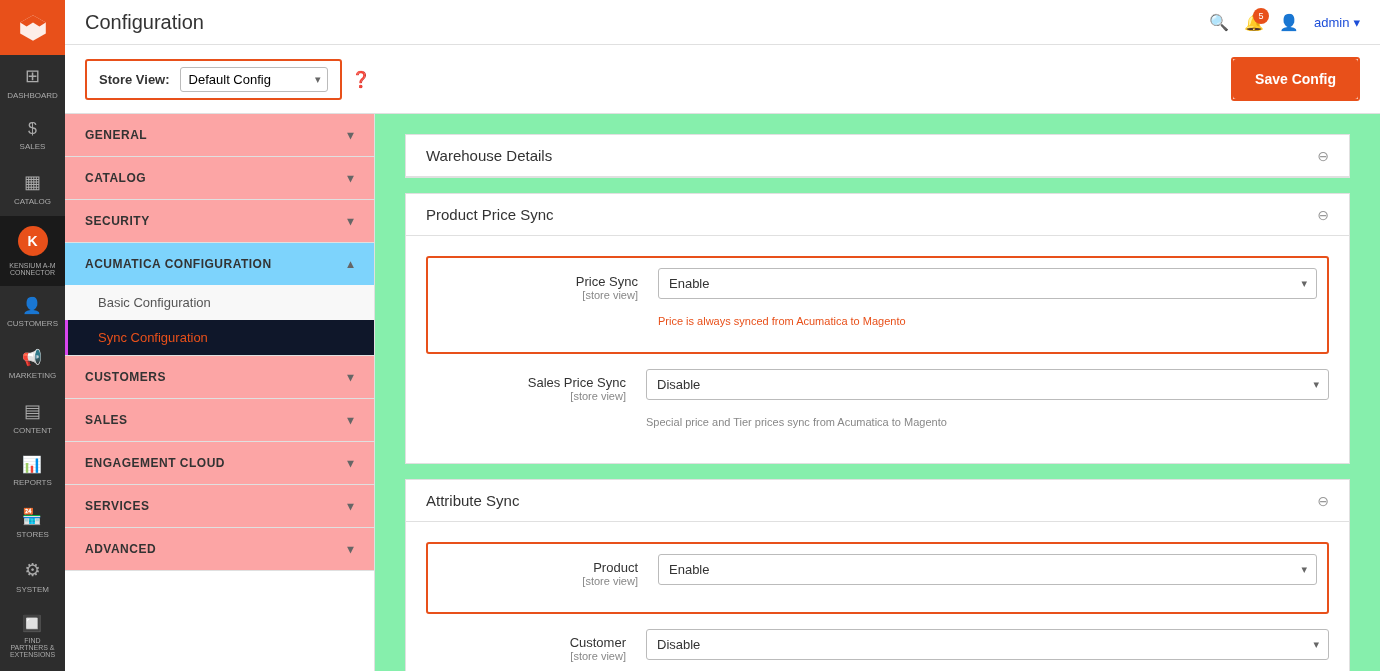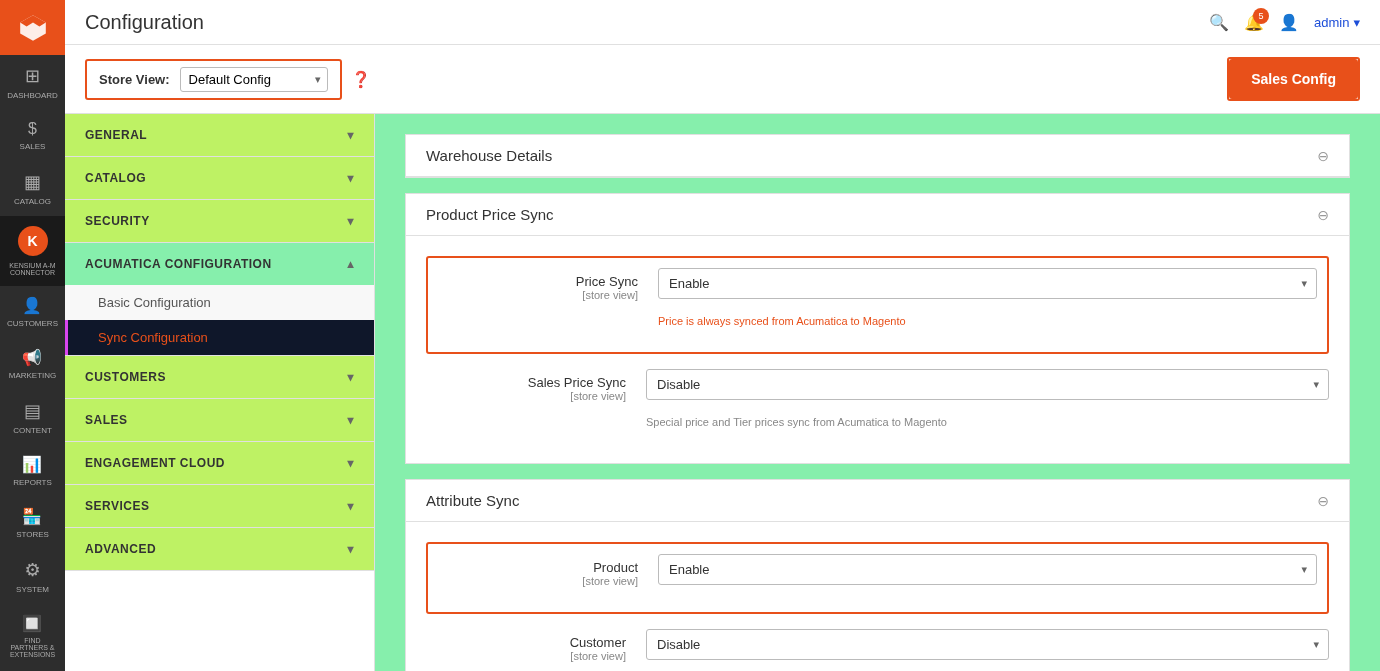--- a/index.html
+++ b/index.html
@@ -155,34 +155,34 @@
     .nav-section-header {
       padding: 14px 20px;
       font-size: 12px;
       font-weight: 700;
       color: #333;
       letter-spacing: 0.5px;
       display: flex;
       justify-content: space-between;
       align-items: center;
       cursor: pointer;
-      background: #bef264;
+      background: #fca5a5;
     }
     .nav-section-header .chevron { color: #666; font-size: 12px; }
     .nav-section.expanded .nav-sub-items { display: block; }
     .nav-sub-items { display: none; background: #f8f8f8; }
     .nav-sub-item {
       padding: 10px 20px 10px 30px;
       font-size: 13px;
       color: #555;
       cursor: pointer;
       border-left: 3px solid transparent;
     }
     .nav-sub-item.active { border-left: 3px solid #d946ef; background: #0f172a; color: #e8501a; }
-    .nav-section-header.acumatica-active { background: #86efac; }
+    .nav-section-header.acumatica-active { background: #7dd3fc; }
 
     
     .right-content {
       flex: 1;
       overflow-y: auto;
       padding: 20px 30px;
       background: #86efac;
     }
 
     
@@ -343,21 +343,21 @@
           <select>
             <option>Default Config</option>
             <option>Main Website</option>
             <option>Main Website Store</option>
           </select>
         </div>
       </div>
       <span class="help-icon">❓</span>
     </div>
     <div class="save-btn-wrapper">
-      <button class="save-config-btn">Sales Config</button>
+      <button class="save-config-btn">Save Config</button>
     </div>
   </div>
 
   <div class="content-area">
 
     <div class="left-nav">
       <div class="nav-section">
         <div class="nav-section-header">
           <span>GENERAL</span>
           <span class="chevron">▾</span>

